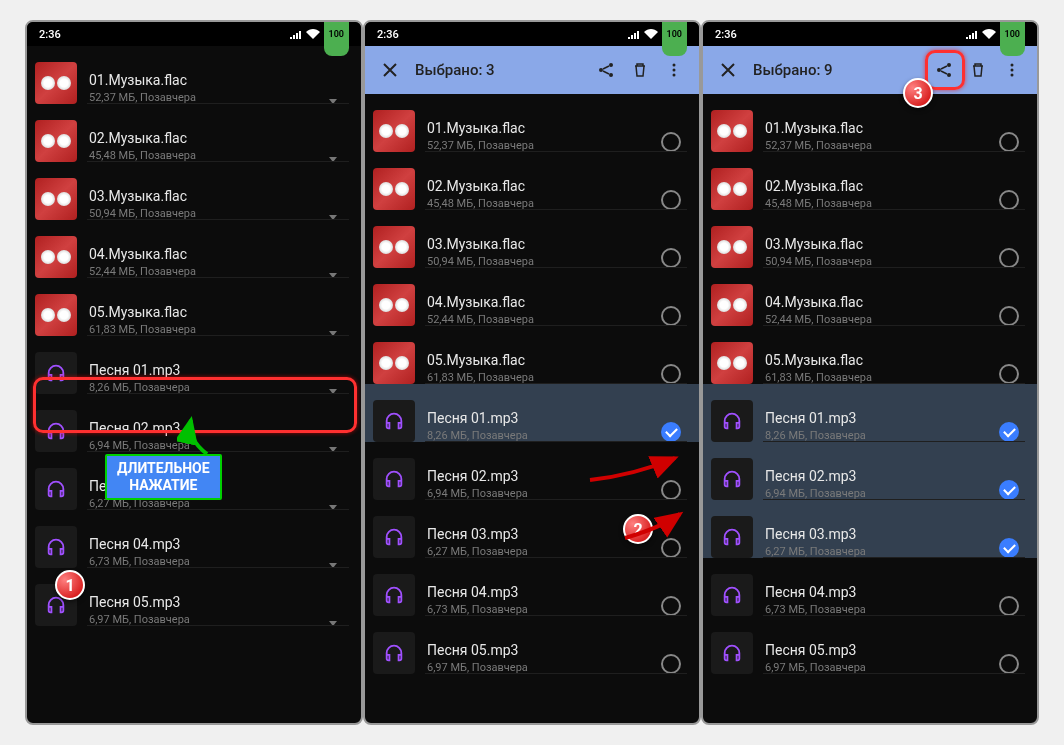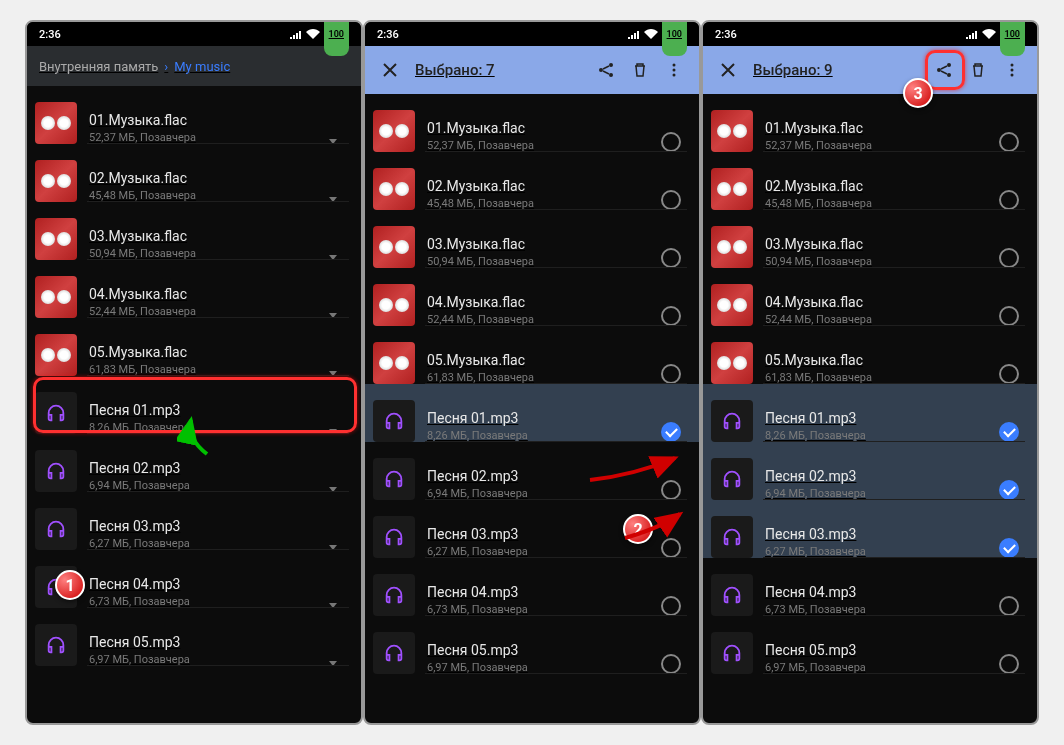--- a/index.html
+++ b/index.html
@@ -1,17 +1,17 @@
 <!DOCTYPE html>
 <html><head>
 <meta charset="utf-8">
 <style>
 * { margin: 0; padding: 0; box-sizing: border-box; }
 body { background: #f0f0f0; font-family: Roboto, Arial, sans-serif; padding: 20px 15px; }
-.screens { display: flex; gap: 0; justify-content: center; text-decoration: underline; }
+.screens { display: flex; gap: 0; justify-content: center; }
 .phone { width: 338px; height: 705px; background: #0c0c0c; border: 2px solid #999; border-radius: 8px; overflow: hidden; position: relative; }
 
 .status-bar { height: 24px; background: #000; color: #fff; display: flex; align-items: center; justify-content: space-between; padding: 0 12px; font-size: 11px; font-weight: 500; }
 .status-right { display: flex; align-items: center; gap: 4px; }
 .battery-pill { background: #4caf50; color: #000; border-radius: 8px; padding: 17px 5px; font-size: 9px; font-weight: 600; }
 
 .breadcrumb-bar { height: 40px; background: #2a2d30; display: flex; align-items: center; padding: 0 12px; font-size: 13px; color: #aaa; gap: 6px; }
 .breadcrumb-bar .active { color: #3a7dff; }
 .breadcrumb-bar .chevron { color: #3a7dff; }
 
@@ -56,25 +56,20 @@
     <div class="status-right">
       <svg width="12" height="10" viewBox="0 0 12 10">
             <path fill="#fff" d="M0 8h2v2H0zM3 6h2v4H3zM6 4h2v6H6zM9 2h2v8H9z"></path>
           </svg>
       <svg width="14" height="10" viewBox="0 0 14 10">
             <path fill="#fff" d="M7 10L0 3c4-4 10-4 14 0z"></path>
           </svg>
       <span class="battery-pill">100</span>
     </div>
   </div>
-  <div class="breadcrumb-bar">
-    <span>Внутренняя память</span>
-    <span class="chevron">›</span>
-    <span class="active">My music</span>
-  </div>
   <div class="file-list" id="list1">
         <div class="file-row">
           <div class="thumb album"></div>
           <div class="file-info">
             <div class="file-name">01.Музыка.flac</div>
             <div class="file-meta">52,37 МБ, Позавчера</div>
           </div>
           <div class="row-action">
             <div class="dropdown-caret"></div>
           </div>
@@ -196,20 +191,23 @@
           </div>
           <div class="row-action">
             <div class="dropdown-caret"></div>
           </div>
           <div class="divider"></div>
         </div>
       </div>
 
   <div class="highlight-box" style="left:6px; top:355px; width:324px; height:56px;"></div>
   <div class="num-badge" style="left:28px; top:548px;">1</div>
+  <div class="label-box" style="left:78px; top:432px;">
+    <span>ДЛИТЕЛЬНОЕ</span><br><span>НАЖАТИЕ</span>
+  </div>
   <svg class="annot" style="left:150px; top:392px; width:60px; height:44px;">
     <defs>
           <marker id="ah1" markerWidth="8" markerHeight="8" refX="6" refY="3" orient="auto">
             <path d="M0,0 L7,3 L0,6 Z" fill="#00c000"></path>
           </marker>
         </defs>
     <path d="M30,40 Q10,25 14,6" stroke="#00c000" stroke-width="4" fill="none" marker-end="url(#ah1)"></path>
   </svg>
 </div>
 
@@ -225,21 +223,21 @@
           </svg>
       <span class="battery-pill">100</span>
     </div>
   </div>
   <div class="selection-bar">
     <span class="sel-close">
       <svg width="18" height="18" viewBox="0 0 18 18">
             <path stroke="#222" stroke-width="2" d="M3 3l12 12M15 3L3 15"></path>
           </svg>
     </span>
-    <span class="sel-title">Выбрано: 7</span>
+    <span class="sel-title">Выбрано: 3</span>
     <span class="sel-icon">
       <svg width="18" height="18" viewBox="0 0 18 18">
             <circle cx="14" cy="4" r="2" fill="#222"></circle>
             <circle cx="4" cy="9" r="2" fill="#222"></circle>
             <circle cx="14" cy="14" r="2" fill="#222"></circle>
             <path stroke="#222" stroke-width="1.5" d="M12 5L6 8M6 10l6 3"></path>
           </svg>
     </span>
     <span class="sel-icon">
       <svg width="18" height="18" viewBox="0 0 18 18">

